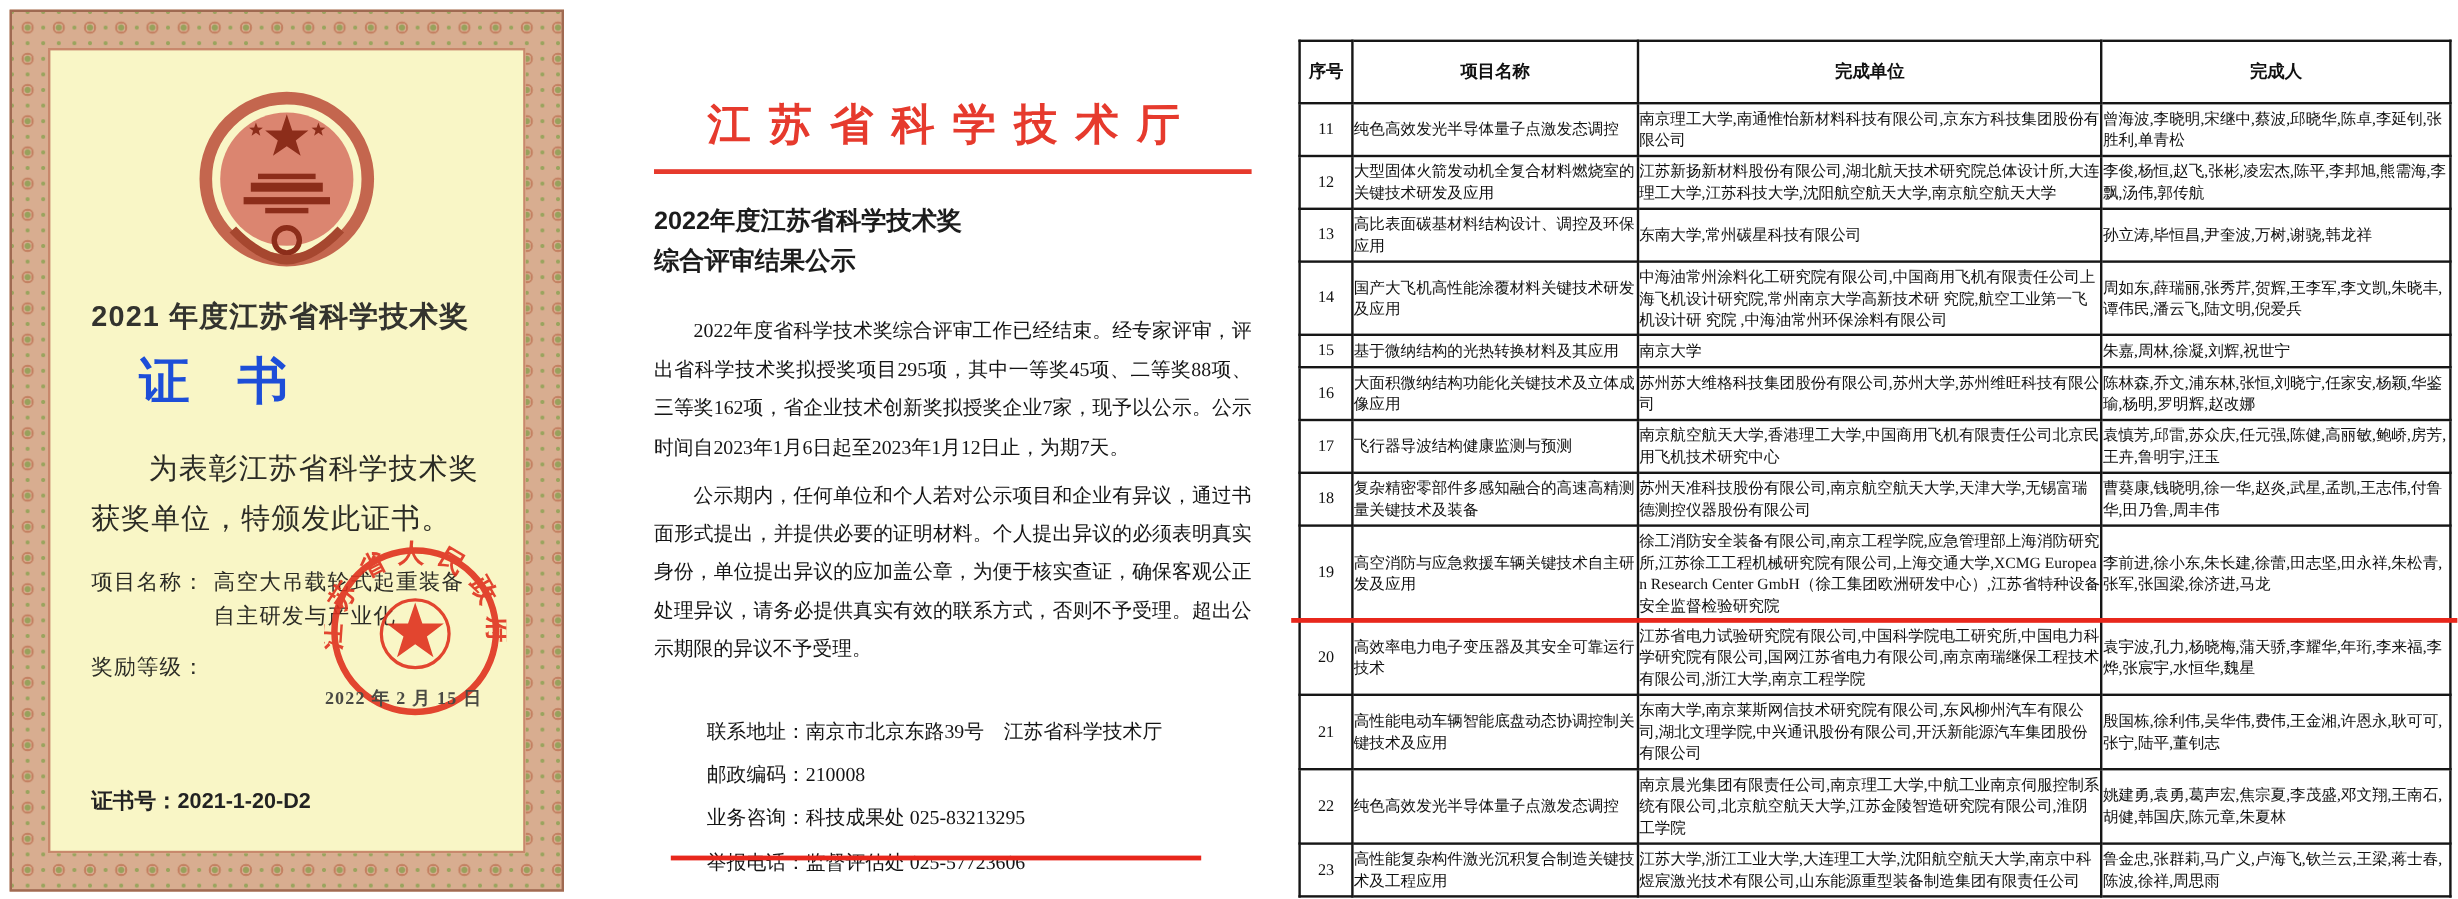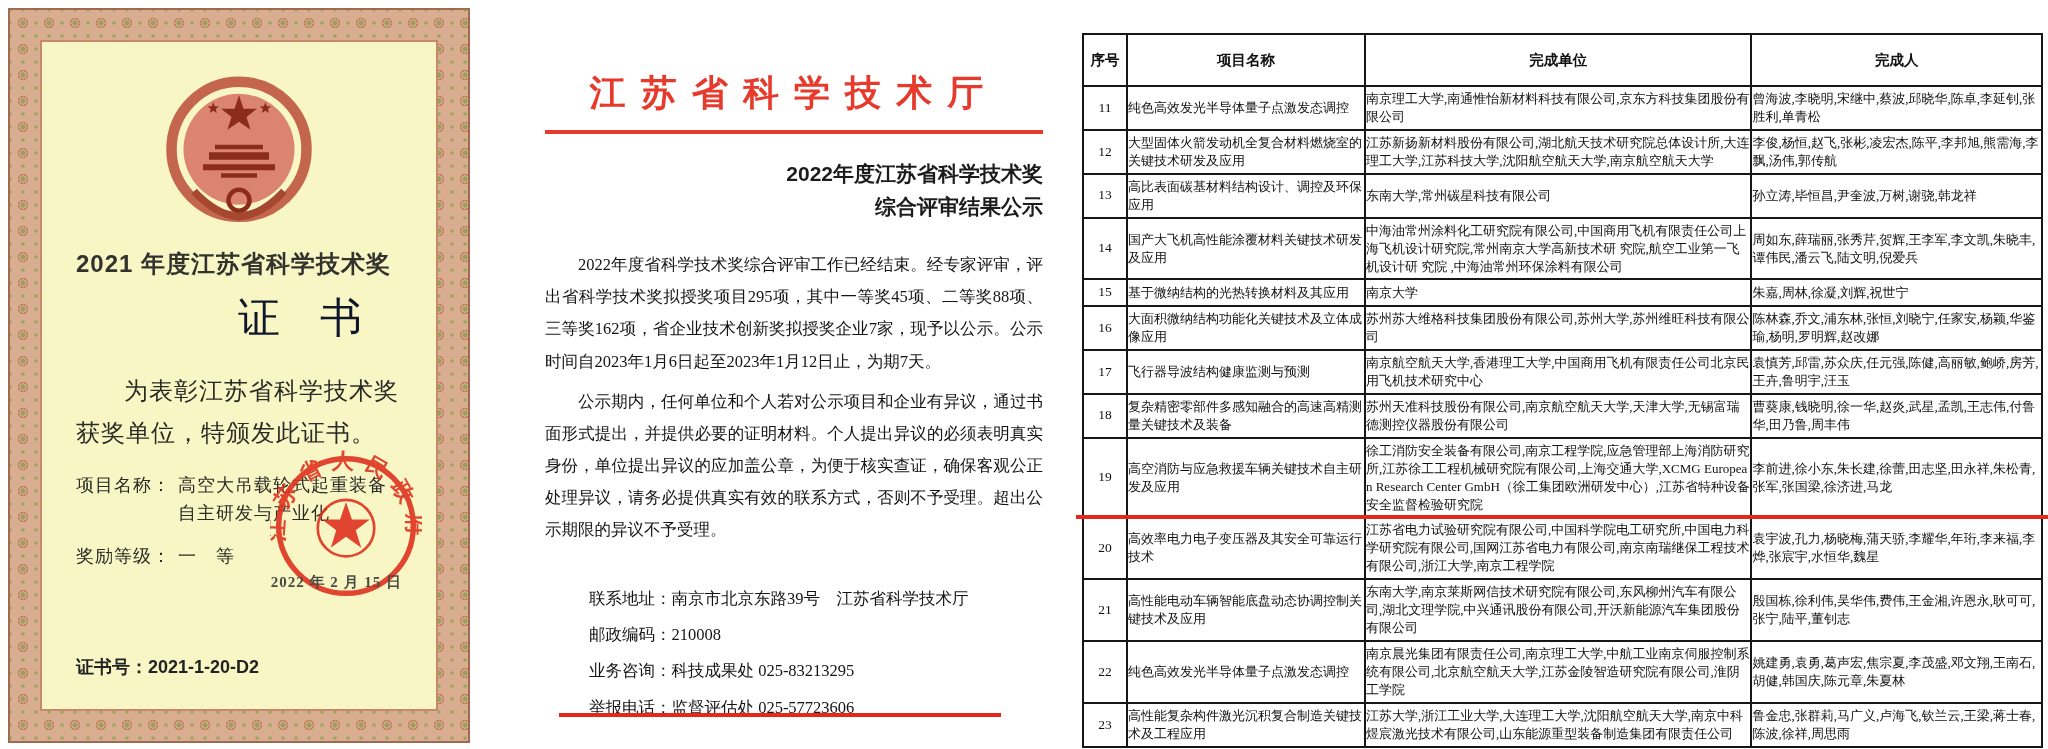--- a/index.html
+++ b/index.html
@@ -25,21 +25,21 @@
     position:relative;width:100%;height:100%;box-sizing:border-box;
     background:#f9f6c6;border:2px solid #c8886c;
     padding:26px 34px;
   }
   .emblem{display:block;margin:6px auto 0;}
   .cert-title{
     margin-top:16px;font-size:24px;font-weight:bold;color:#33332e;
     font-family:"Liberation Sans","DejaVu Sans",sans-serif;letter-spacing:1px;
   }
   .cert-subtitle{
-    margin-top:10px;text-align:right;font-size:42px;font-weight:normal;color:#0f172a;
+    margin-top:10px;text-align:left;font-size:42px;font-weight:bold;color:#1d4ed8;
     font-family:"Liberation Sans","DejaVu Sans",sans-serif;
     letter-spacing:40px;text-indent:40px;
   }
   .cert-body{
     margin-top:24px;font-size:24px;line-height:1.75;color:#2b2b25;
     text-indent:2em;letter-spacing:1px;
   }
   .cert-fields{margin-top:18px;}
   .cert-field{display:flex;margin-bottom:15px;font-size:18px;color:#2b2b25;line-height:1.55;}
   .cert-field .flabel{flex:0 0 102px;letter-spacing:1px;}
@@ -51,25 +51,25 @@
   }
   .cert-no{
     position:absolute;left:34px;bottom:30px;font-size:18px;font-weight:bold;color:#222;
     font-family:"Liberation Sans","DejaVu Sans",sans-serif;
   }
   
   .doc{position:absolute;left:545px;top:45px;width:498px;height:700px;}
   .doc-header{
     text-align:center;font-size:36px;font-weight:bold;color:#e63a2d;
     font-family:Liberation Mono, monospace;
-    letter-spacing:0.42em;white-space:nowrap;margin-top:24px;
+    letter-spacing:0.42em;white-space:nowrap;margin-top:35px;
   }
   .doc-header-rule{height:4px;background:#e63a2d;margin-top:12px;}
   .doc-title{
-    margin-top:24px;text-align:right;font-size:21px;font-weight:600;color:#1c1c1c;
+    margin-top:24px;text-align:left;font-size:21px;font-weight:600;color:#1c1c1c;
     line-height:1.55;font-family:"Liberation Sans","DejaVu Sans",sans-serif;
   }
   .doc-para{
     margin:0;margin-top:26px;font-size:16.5px;line-height:1.95;color:#141414;
     text-align:justify;text-indent:2em;
   }
   .doc-para + .doc-para{margin-top:8px;}
   .doc-contacts{margin-top:34px;margin-left:44px;font-size:16.5px;line-height:2.2;color:#141414;}
   .doc-bottom-rule{
     position:absolute;left:14px;top:668px;width:442px;height:4px;background:#e8271c;
@@ -112,21 +112,20 @@
       <div class="cert-subtitle">证书</div>
       <div class="cert-body">为表彰江苏省科学技术奖获奖单位，特颁发此证书。</div>
 
       <div class="cert-fields">
         <div class="cert-field">
           <span class="flabel">项目名称：</span>
           <span class="fvalue">高空大吊载轮式起重装备自主研发与产业化</span>
         </div>
         <div class="cert-field">
           <span class="flabel">奖励等级：</span>
-          <span class="fvalue">一　等</span>
         </div>
       </div>
 
       <svg class="seal" width="152" height="152" viewBox="0 0 140 140" aria-hidden="true">
         <defs>
           <path id="sealArc" d="M 16,92 A 57,57 0 1 1 124,92" fill="none"></path>
         </defs>
         <circle cx="70" cy="70" r="62" fill="none" stroke="#e0321f" stroke-width="5"></circle>
         <text fill="#e0321f" font-size="20" font-weight="bold" letter-spacing="9" font-family="Liberation Sans, DejaVu Sans, sans-serif">
           <textPath href="#sealArc" startOffset="8">江苏省人民政府</textPath>

